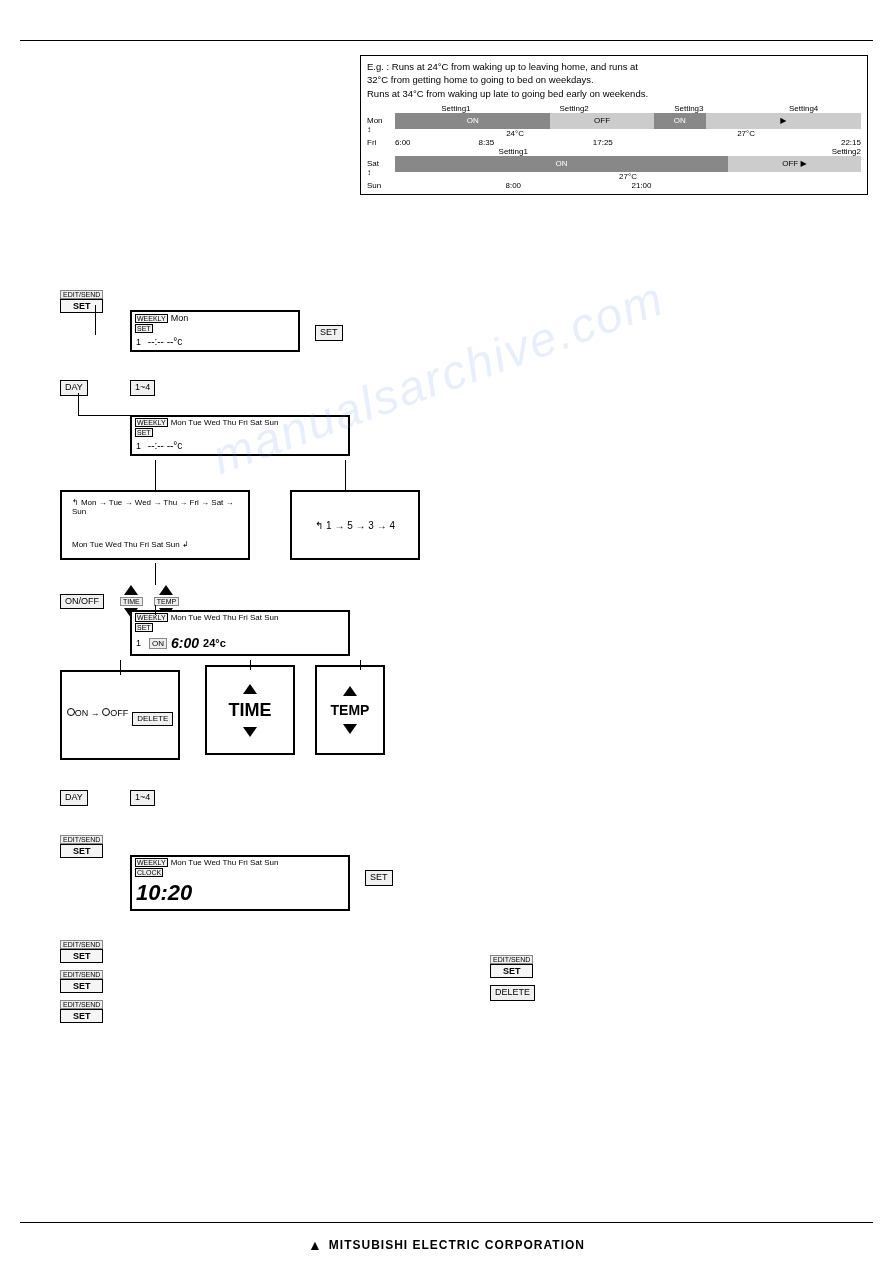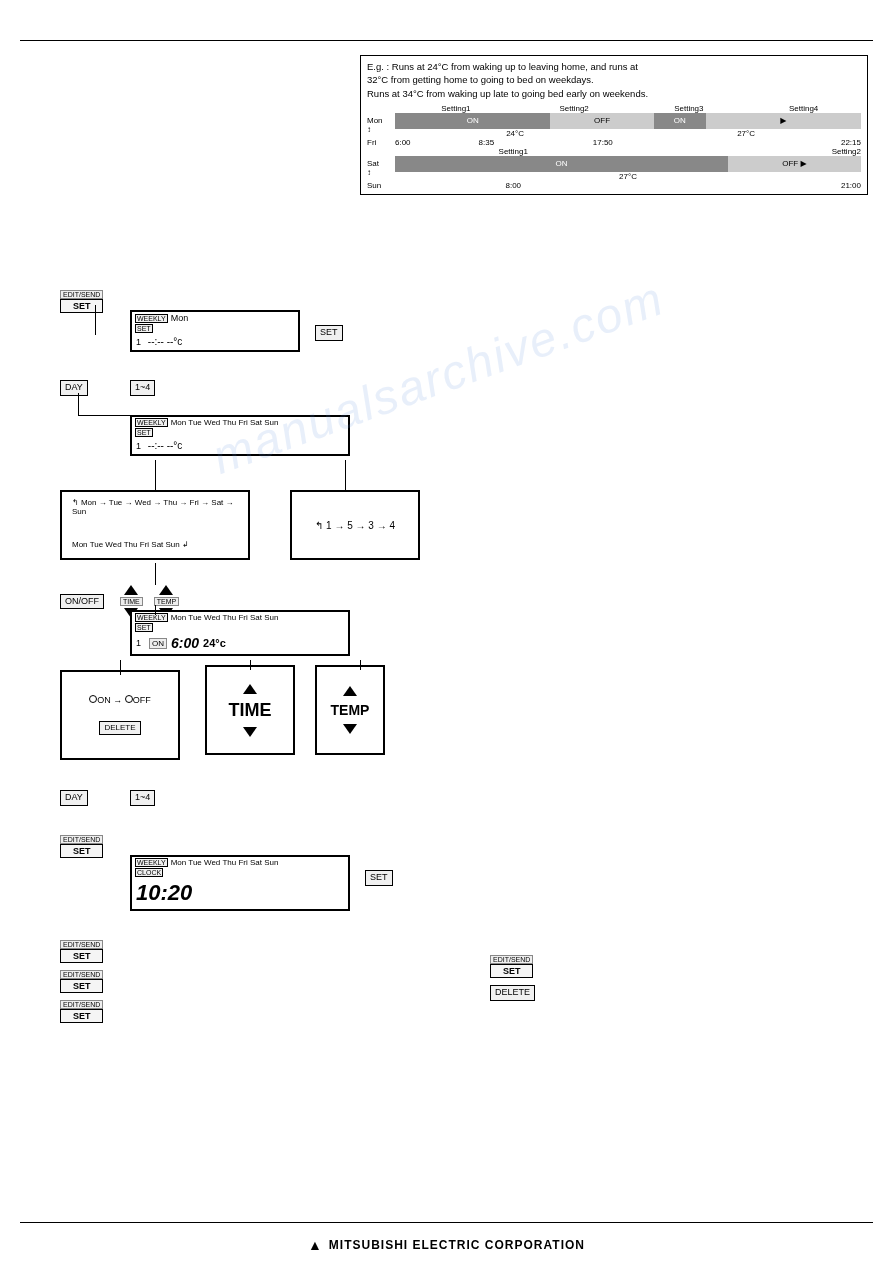--- a/index.html
+++ b/index.html
@@ -147,21 +147,21 @@
       align-items: center;
       justify-content: center;
       font-weight: bold;
       font-size: 13px;
     }
     .on-off-box {
       border: 2px solid #000;
       width: 120px;
       min-height: 90px;
       display: flex;
-      flex-direction: column;
+      flex-direction: row;
       align-items: center;
       justify-content: center;
       gap: 4px;
     }
 
     
     .selector-box {
       border: 2px solid #000;
       padding: 6px 10px;
       font-size: 9px;
@@ -243,21 +243,21 @@
         <div style="display:flex; width:100%; font-size:8px; padding:0 2px;">
           <div style="flex:2.3; text-align:center;">24°C</div>
           <div style="flex:2.2; text-align:center;">27°C</div>
         </div>
       </td>
     </tr>
     <tr>
       <td style="font-size:8px;">Fri</td>
       <td style="font-size:8px; text-align:left;">6:00</td>
       <td style="font-size:8px; text-align:center;">8:35</td>
-      <td colspan="2" style="font-size:8px; text-align:center;">17:50</td>
+      <td colspan="2" style="font-size:8px; text-align:center;">17:25</td>
       <td colspan="2" style="font-size:8px; text-align:right;">22:15</td>
     </tr>
     <tr>
       <td></td>
       <td colspan="3" style="text-align:center; font-size:8px;">Setting1</td>
       <td colspan="3" style="text-align:right; font-size:8px;">Setting2</td>
     </tr>
     <tr>
       <td style="font-size:8px; vertical-align:middle;">Sat<br>↕</td>
       <td colspan="6" style="padding:0;">
@@ -266,21 +266,21 @@
           <div style="flex:1; background:#ccc; text-align:center; font-size:8px; line-height:16px; position:relative;">OFF ▶</div>
         </div>
         <div style="display:flex; width:100%; font-size:8px; padding:0 2px;">
           <div style="flex:3.5; text-align:center;">27°C</div>
         </div>
       </td>
     </tr>
     <tr>
       <td style="font-size:8px;">Sun</td>
       <td colspan="3" style="font-size:8px; text-align:center;">8:00</td>
-      <td colspan="3" style="font-size:8px; text-align:right;">21:00</td>
+      <td colspan="3" style="font-size:8px; ">21:00</td>
     </tr>
   </tbody>
     </table>
 </div>
 
 <div style="position:absolute; top:290px; left:60px;">
   <div style="font-size:7px; text-align:center; border:1px solid #888; padding:0 2px; background:#eee;">EDIT/SEND</div>
   <div style="font-size:9px; font-weight:bold; border:1px solid #000; padding:1px 5px; background:#f5f5f5; text-align:center;">SET</div>
 </div>
 

